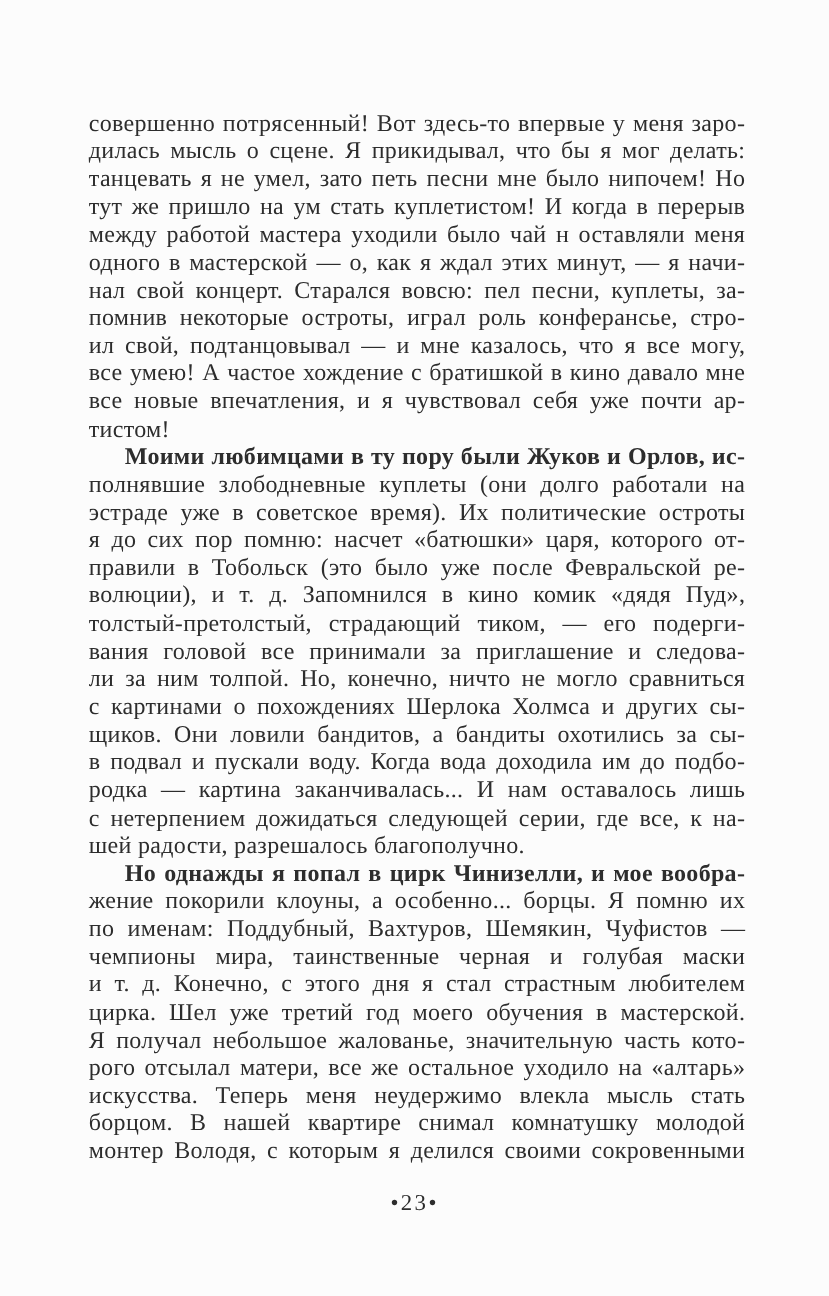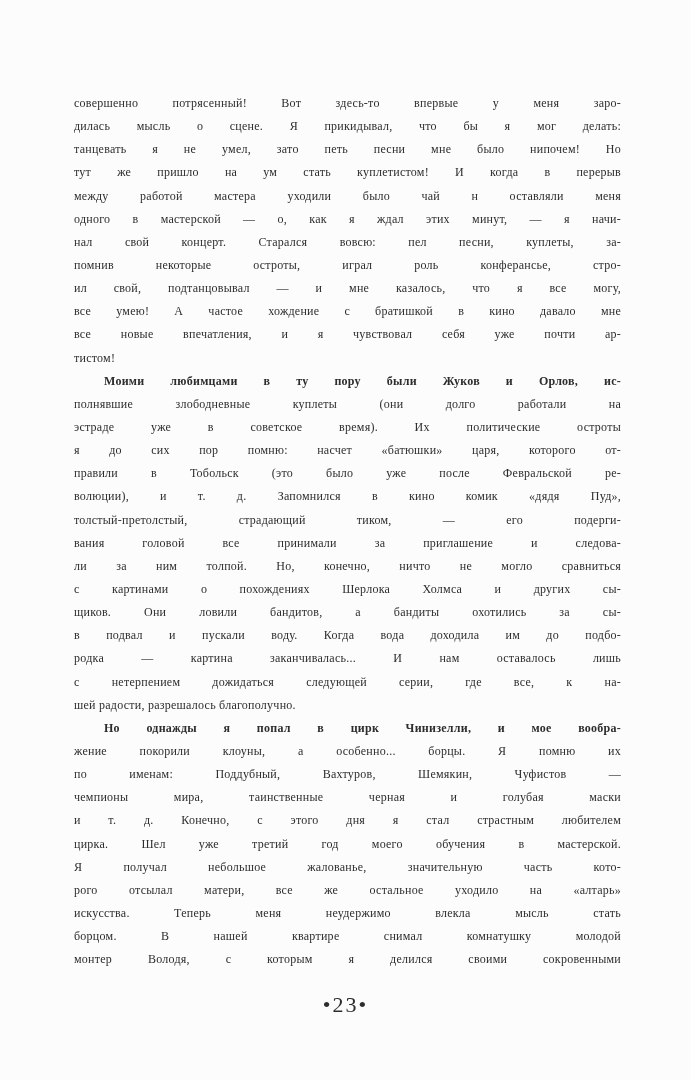--- a/index.html
+++ b/index.html
@@ -14,21 +14,21 @@
     background: #fcfcfc;
     overflow: hidden;
     font-family: "Liberation Serif", "DejaVu Serif", serif;
   }
   .text-block {
     position: absolute;
     left: 74px;
     top: 92px;
     width: 547px;
     color: #2d2d2d;
-    font-size: 12px;
+    font-size: 20px;
     line-height: 23.15px;
     letter-spacing: 0.25px;
   }
   .paragraph {
     margin: 0;
     padding: 0;
   }
   .line {
     height: 23.15px;
     white-space: normal;
@@ -42,21 +42,21 @@
     text-indent: 30px;
     font-weight: bold;
   }
   .page-number {
     position: absolute;
     left: 0;
     top: 992px;
     width: 100%;
     text-align: center;
     color: #2d2d2d;
-    font-size: 22px;
+    font-size: 19px;
     letter-spacing: 2px;
   }
 </style>
 </head>
 <body>
 
 <div class="page" style="background: rgb(252, 252, 252);">
   <div class="text-block" style="color: rgb(45, 45, 45);">
       <div class="paragraph">
         <div class="line">совершенно потрясенный! Вот здесь-то впервые у меня заро-</div>

